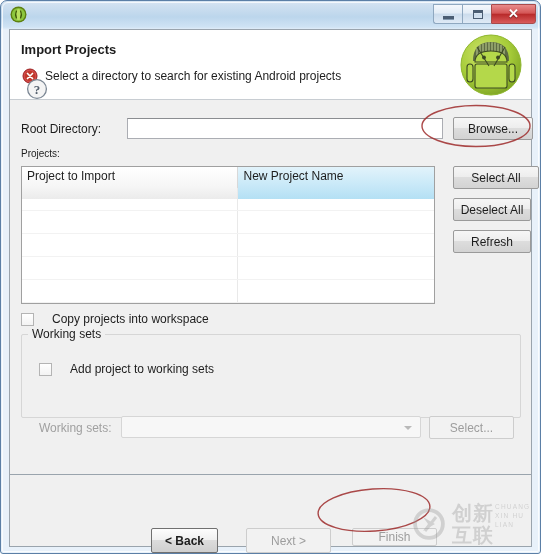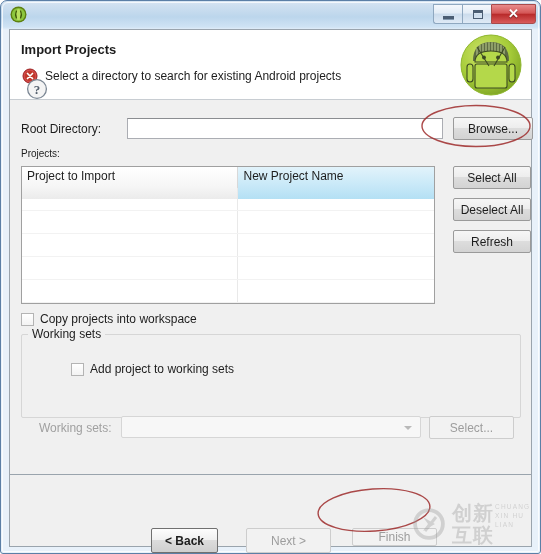--- a/index.html
+++ b/index.html
@@ -262,29 +262,30 @@
     box-sizing: border-box;
     width: 217px;
     height: 22px;
     border-right: 1px solid #e9e9e9;
     font-size: 12px;
     padding-left: 5px;
   }
   .td.col2 { width: 196px; border-right: none; }
 
   
-  .btn-selall   { position: absolute; left: 443px; top: 66px;  width: 78px; height: 23px; }
+  .btn-selall   { position: absolute; left: 443px; top: 66px;  width: 86px; height: 23px; }
   .btn-deselall { position: absolute; left: 443px; top: 98px;  width: 78px; height: 23px; }
   .btn-refresh  { position: absolute; left: 443px; top: 130px; width: 78px; height: 23px; }
 
   
   .cb-row {
     position: absolute;
     display: flex;
     align-items: center;
+    gap: 12px;
   }
   .cb-copy { left: 11px; top: 212px; }
   .cbox {
     width: 13px; height: 13px;
     box-sizing: border-box;
     border: 1px solid #b4b4b4;
     background: linear-gradient(to bottom, #ffffff 0%, #f3f3f3 100%);
     margin-right: 6px;
   }
   .cb-label { font-size: 12px; color: #1d1d1d; }
@@ -299,21 +300,21 @@
     border-radius: 2px;
   }
   .group-title {
     position: absolute;
     left: 18px; top: 227px;
     background: #f0f0f0;
     padding: 0 4px;
     font-size: 12px;
     color: #1d1d1d;
   }
-  .cb-addws { left: 29px; top: 262px; margin-left: 32px; }
+  .cb-addws { left: 29px; top: 262px; }
   .lbl-ws {
     position: absolute;
     left: 29px; top: 391px;
     font-size: 12px; color: #a0a0a0;
   }
   .combo-ws {
     position: absolute;
     left: 111px; top: 386px;
     width: 300px; height: 22px;
     box-sizing: border-box;

